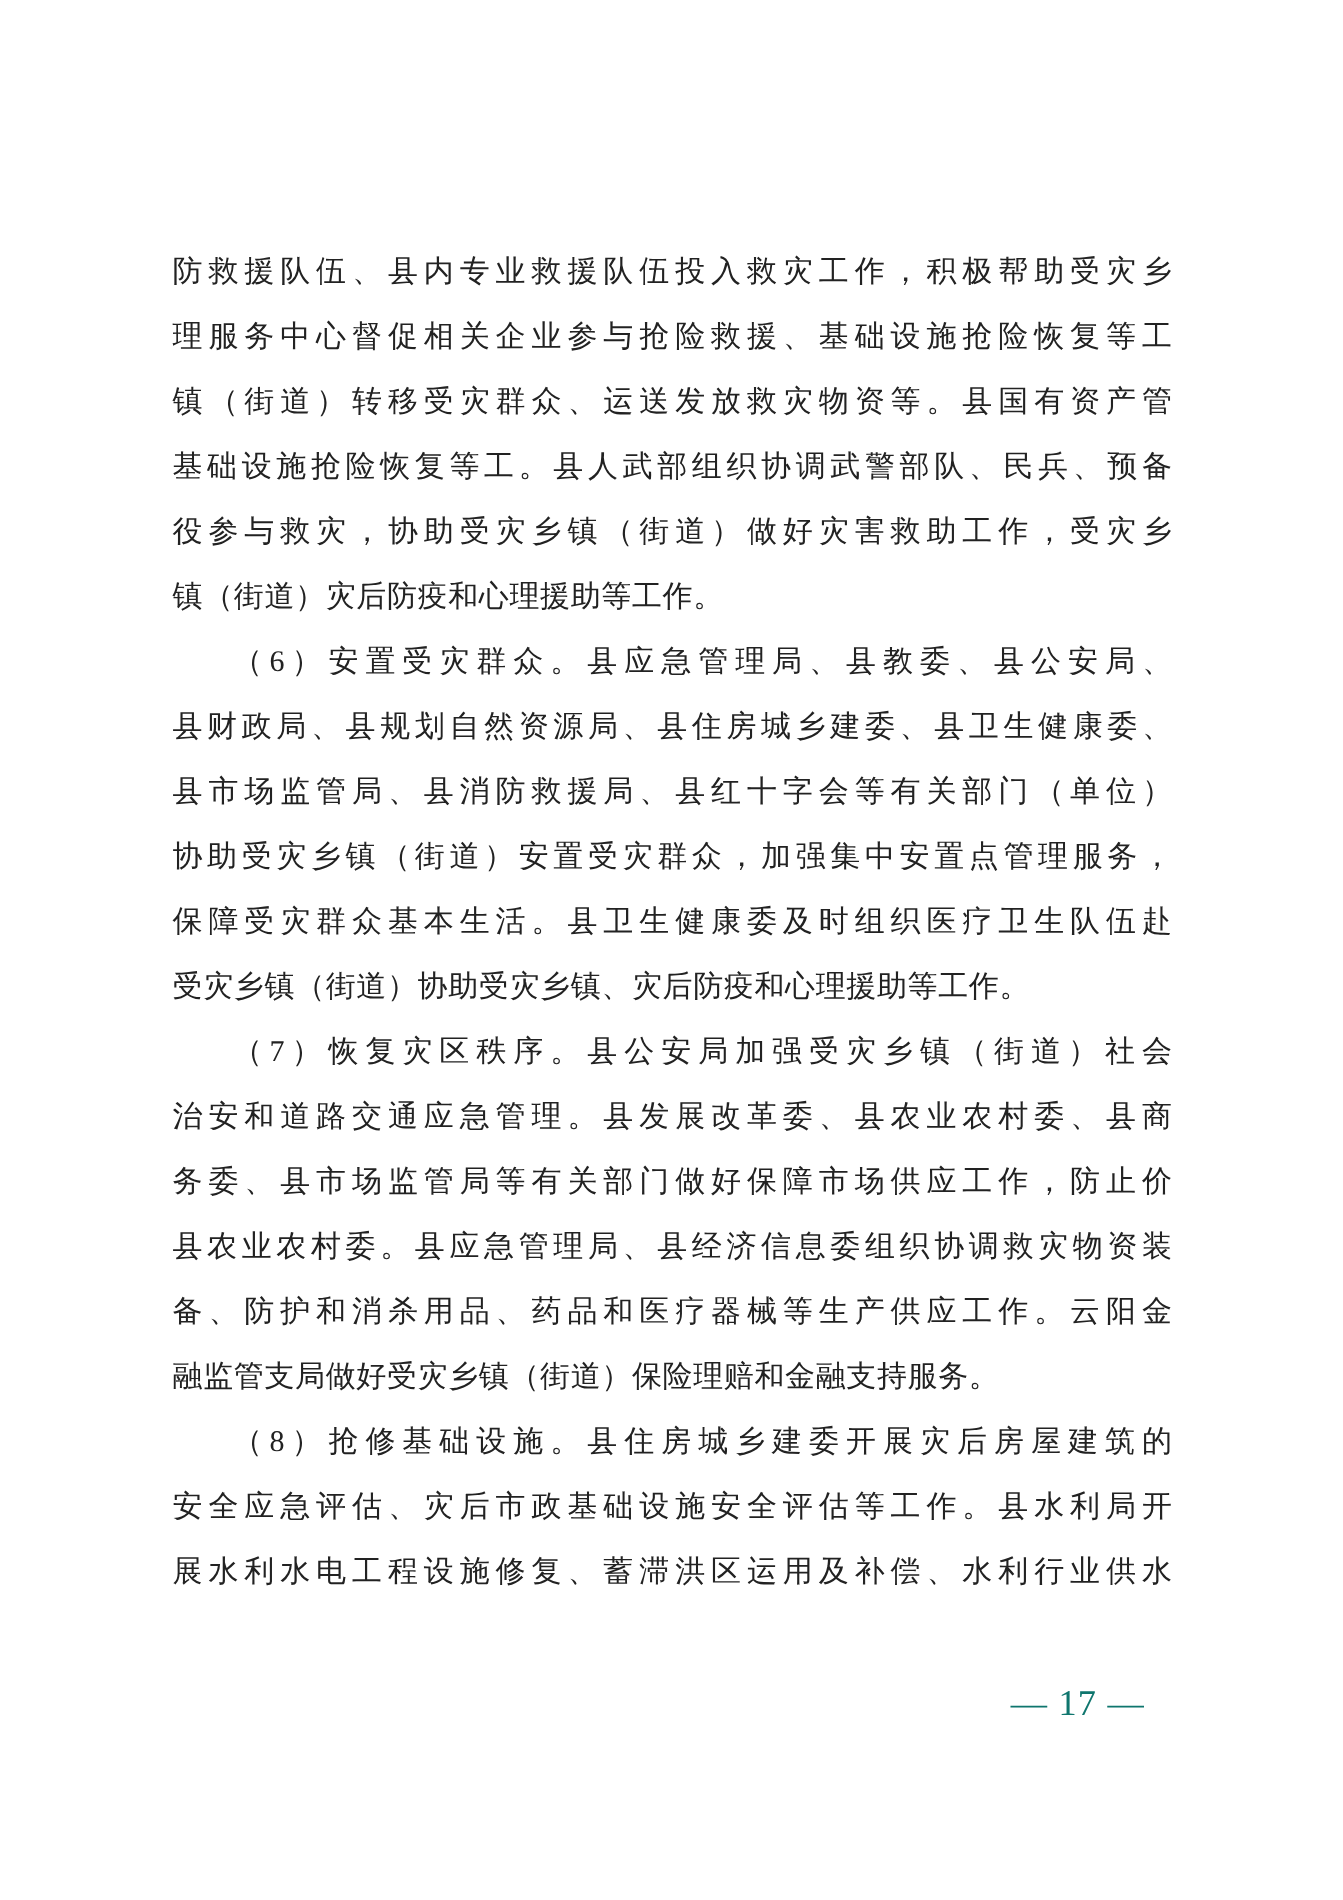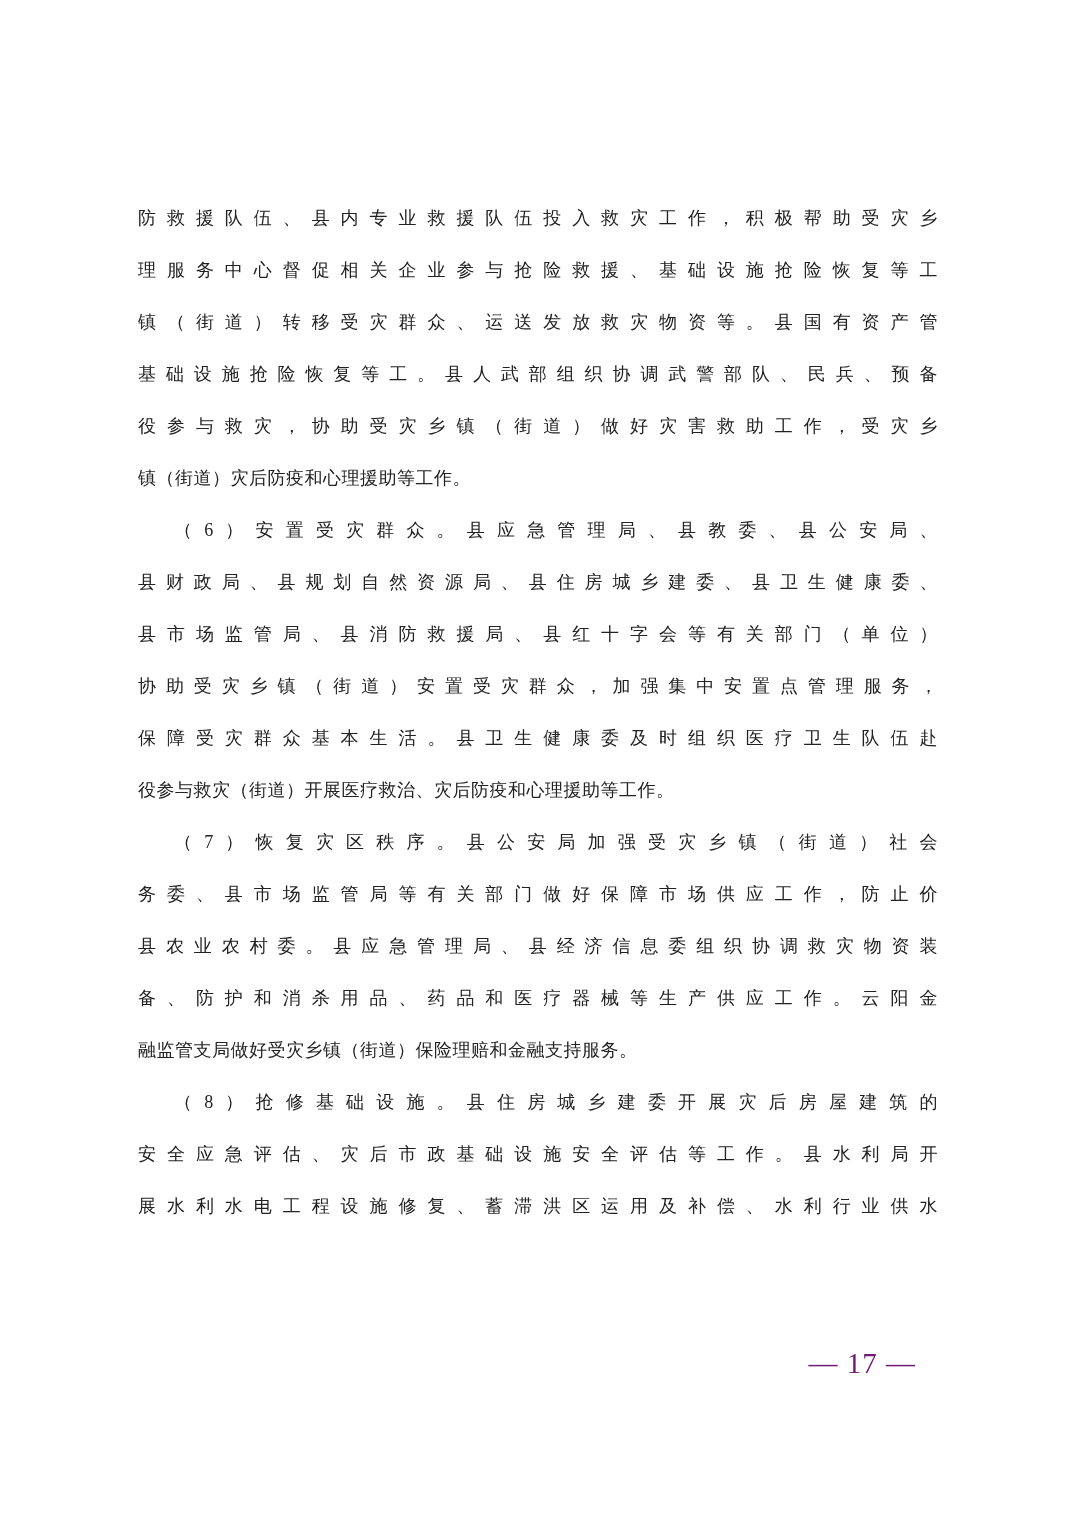--- a/index.html
+++ b/index.html
@@ -25,42 +25,42 @@
     position: absolute;
     left: 138px;
     top: 192px;
     width: 800px;
   }
   .paragraph {
     margin: 0;
     padding: 0;
   }
   .line {
-    font-size: 18px;
+    font-size: 24px;
     line-height: 52px;
     height: 52px;
     text-align: justify;
     text-align-last: justify;
     text-justify: inter-character;
     letter-spacing: 0.5px;
     font-weight: 400;
   }
   .line.indent {
     text-indent: 2em;
   }
   .line.para-end {
     text-align-last: left;
   }
   .footer {
     position: absolute;
     top: 1346px;
     right: 158px;
     font-size: 29px;
     line-height: 34px;
-    color: #701a75;
+    color: #0f766e;
     letter-spacing: 1px;
   }
 </style>
 </head>
 <body>
 
 <div class="page">
   <div class="content">
 
     <div class="paragraph">
@@ -71,25 +71,26 @@
       <div class="line">役参与救灾，协助受灾乡镇（街道）做好灾害救助工作，受灾乡</div>
       <div class="line para-end">镇（街道）灾后防疫和心理援助等工作。</div>
     </div>
 
     <div class="paragraph">
       <div class="line indent">（6）安置受灾群众。县应急管理局、县教委、县公安局、</div>
       <div class="line">县财政局、县规划自然资源局、县住房城乡建委、县卫生健康委、</div>
       <div class="line">县市场监管局、县消防救援局、县红十字会等有关部门（单位）</div>
       <div class="line">协助受灾乡镇（街道）安置受灾群众，加强集中安置点管理服务，</div>
       <div class="line">保障受灾群众基本生活。县卫生健康委及时组织医疗卫生队伍赴</div>
-      <div class="line para-end">役参与救灾（街道）开展医疗救治、灾后防疫和心理援助等工作。</div>
+      <div class="line para-end">受灾乡镇（街道）协助受灾乡镇、灾后防疫和心理援助等工作。</div>
     </div>
 
     <div class="paragraph">
       <div class="line indent">（7）恢复灾区秩序。县公安局加强受灾乡镇（街道）社会</div>
+      <div class="line">治安和道路交通应急管理。县发展改革委、县农业农村委、县商</div>
       <div class="line">务委、县市场监管局等有关部门做好保障市场供应工作，防止价</div>
       <div class="line">县农业农村委。县应急管理局、县经济信息委组织协调救灾物资装</div>
       <div class="line">备、防护和消杀用品、药品和医疗器械等生产供应工作。云阳金</div>
       <div class="line para-end">融监管支局做好受灾乡镇（街道）保险理赔和金融支持服务。</div>
     </div>
 
     <div class="paragraph">
       <div class="line indent">（8）抢修基础设施。县住房城乡建委开展灾后房屋建筑的</div>
       <div class="line">安全应急评估、灾后市政基础设施安全评估等工作。县水利局开</div>
       <div class="line">展水利水电工程设施修复、蓄滞洪区运用及补偿、水利行业供水</div>

